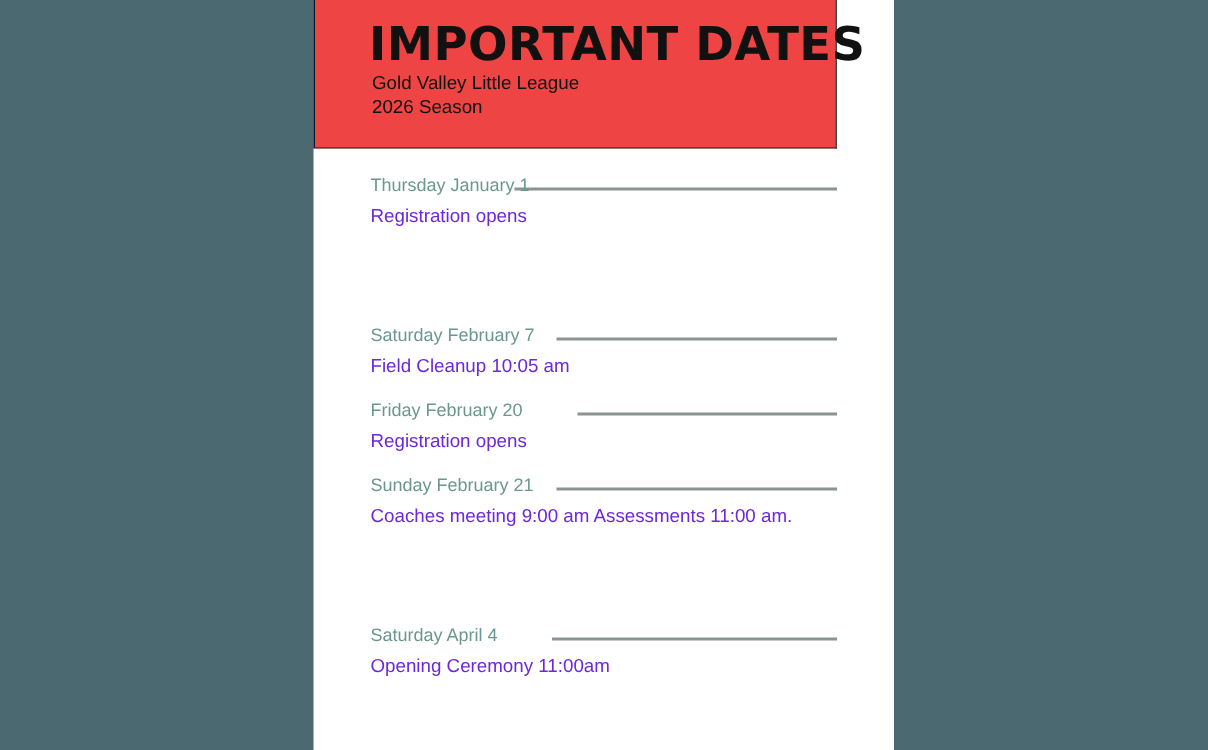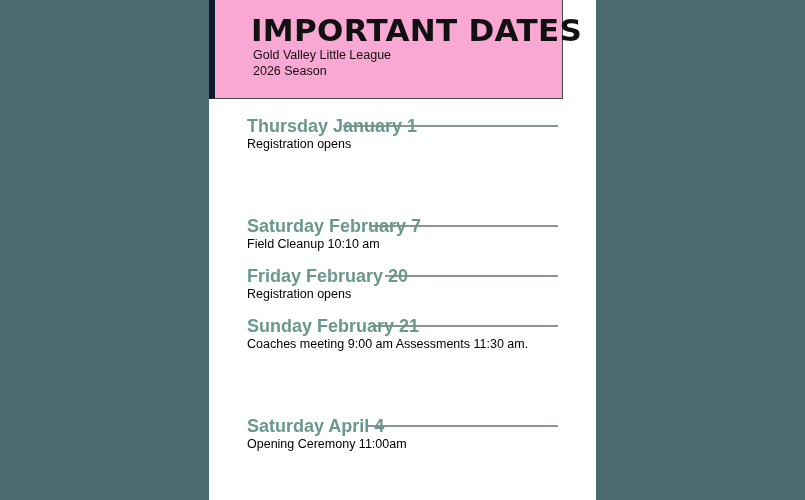--- a/index.html
+++ b/index.html
@@ -8,48 +8,48 @@
       background:#4b6970;
       font-family:"Liberation Sans", sans-serif;
       position:relative;
     }
     .page {
       position:absolute; left:209px; top:0; width:387px; height:500px;
       background:#ffffff;
     }
     .header {
       position:absolute; left:0; top:0; width:347px; height:98px;
-      background:#f9a8d4;
+      background:#ef4444;
       border-right:1.5px solid #3d4a4a;
       border-bottom:1.5px solid #3d4a4a;
-      border-left:6px solid #0f172a;
+      border-left:1px solid #0f172a;
       box-sizing:content-box;
     }
     .title {
       position:absolute; left:36px; top:12px;
       font-family:"DejaVu Sans", sans-serif;
       font-weight:bold; font-size:31px; letter-spacing:0.3px;
       color:#111; white-space:nowrap;
     }
     .sub {
       position:absolute; left:38px; font-size:12.5px; color:#111; white-space:nowrap;text-align:right;
     }
     .sub1 { top:48px; }
     .sub2 { top:64px; }
     .event { position:absolute; left:38px; width:311px; height:44px; }
     .event-date {
       position:absolute; left:0; top:0;
-      font-size:18px; font-weight:bold; color:#6a988e; white-space:nowrap;
+      font-size:12px; font-weight:normal; color:#6a988e; white-space:nowrap;
       background:transparent; z-index:1;
     }
     .rule {
       position:absolute; top:9px; right:0; height:1.5px; background:#8a9490;
     }
     .event-desc {
-      position:absolute; left:0; top:21px; font-size:12.5px; color:#000000; white-space:nowrap;
+      position:absolute; left:0; top:21px; font-size:12.5px; color:#6d28d9; white-space:nowrap;
     }
   </style>
 </head>
 <body>
 
 <div class="page">
   <div class="header">
     <div class="title">IMPORTANT DATES</div>
     <div class="sub sub1">Gold Valley Little League</div>
     <div class="sub sub2">2026 Season</div>
@@ -58,33 +58,33 @@
   <div class="event" style="top:116px">
     <div class="rule" style="left:96px"></div>
     <div class="event-date">Thursday January 1</div>
     <div class="event-desc">Registration opens</div>
   </div>
 
 
   <div class="event" style="top:216px">
     <div class="rule" style="left:124px"></div>
     <div class="event-date">Saturday February 7</div>
-    <div class="event-desc"> Field Cleanup 10:10 am</div>
+    <div class="event-desc"> Field Cleanup 10:05 am</div>
   </div>
 
   <div class="event" style="top:266px">
     <div class="rule" style="left:138px"></div>
     <div class="event-date">Friday February 20</div>
     <div class="event-desc">Registration opens</div>
   </div>
 
   <div class="event" style="top:316px">
     <div class="rule" style="left:124px"></div>
     <div class="event-date">Sunday February 21</div>
-    <div class="event-desc">Coaches meeting 9:00 am  Assessments 11:30 am.</div>
+    <div class="event-desc">Coaches meeting 9:00 am  Assessments 11:00 am.</div>
   </div>
 
 
   <div class="event" style="top:416px">
     <div class="rule" style="left:121px"></div>
     <div class="event-date">Saturday April 4</div>
     <div class="event-desc">Opening Ceremony 11:00am</div>
   </div>
 </div>
 

